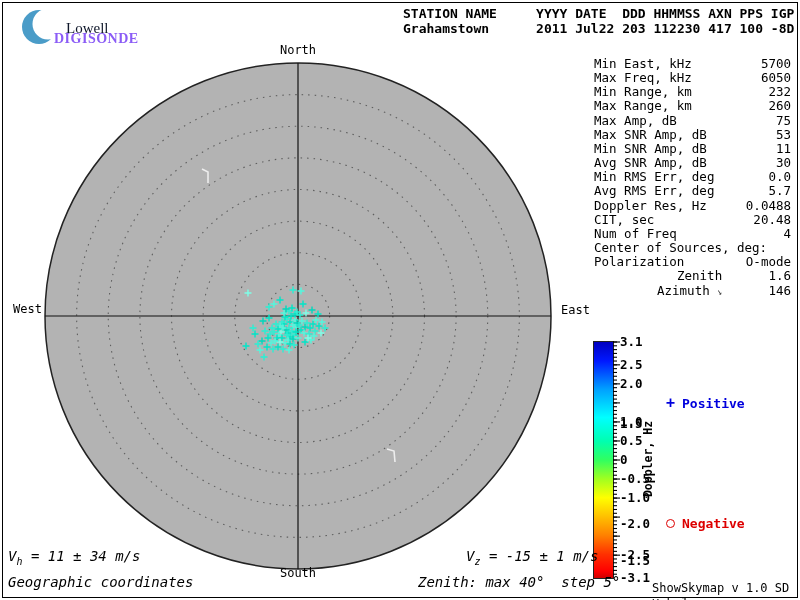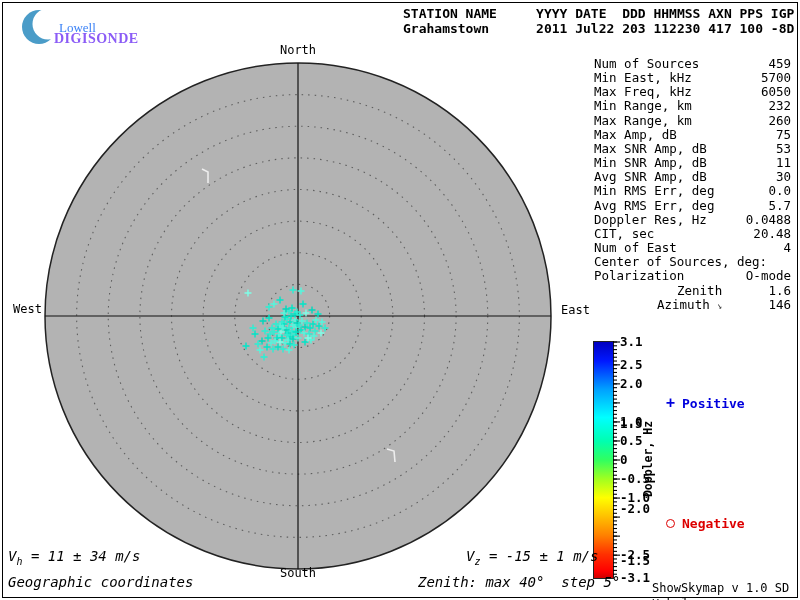--- a/index.html
+++ b/index.html
@@ -2,22 +2,22 @@
 <html><head>
 <meta charset="utf-8">
 <style>
   html,body{margin:0;padding:0;background:#fff;}
   #app{position:relative;width:800px;height:600px;background:#fff;overflow:hidden;
        font-family:"DejaVu Sans Mono","Liberation Mono",monospace;color:#000;}
   .frame{position:absolute;inset:2px;border:1px solid #000;pointer-events:none;}
   
   .logo{position:absolute;left:18px;top:4px;width:150px;height:42px;}
   .logo svg{position:absolute;left:0;top:2px;}
-  .logo .lowell{position:absolute;left:41px;top:16px;font-family:"Liberation Serif",serif;
-      font-size:13px;color:#3b82f6;}
+  .logo .lowell{position:absolute;left:48px;top:16px;font-family:"Liberation Serif",serif;
+      font-size:15px;color:#0f172a;}
   .logo .digisonde{position:absolute;left:36px;top:27px;font-family:"Liberation Serif",serif;
       font-size:14px;font-weight:bold;color:#8b5cf6;letter-spacing:.5px;}
   
   .hdr{position:absolute;left:403px;top:6px;font-size:13px;font-weight:bold;
        line-height:15px;white-space:pre;margin:0;}
   
   .compass{position:absolute;font-size:12px;font-weight:normal;}
   
   .stats{position:absolute;left:594px;top:57px;width:197px;font-size:12.5px;line-height:14.15px;}
   .stats .row{display:flex;justify-content:space-between;white-space:pre;}
@@ -162,34 +162,33 @@
       <path d="M 242.5 346 H 249.5 M 246 342.5 V 349.5" stroke="#00e6c8" stroke-width="1.4" fill="none"></path>
       <path d="M 260.5 357 H 267.5 M 264 353.5 V 360.5" stroke="#2af0d4" stroke-width="1.4" fill="none"></path>
     </svg>
 
   <div class="compass" style="left:298px;top:43px;transform:translateX(-50%);position:absolute;">North</div>
   <div class="compass" style="left:298px;top:566px;transform:translateX(-50%);position:absolute;">South</div>
   <div class="compass" style="left:42px;top:302px;transform:translateX(-100%);position:absolute;">West</div>
   <div class="compass" style="left:561px;top:303px;position:absolute;">East</div>
 
   <div class="stats" id="stats-panel">
-      <div class="row"><span class="lbl">Num of Sources</span><span>459</span></div>
       <div class="row"><span class="lbl">Min East, kHz</span><span>5700</span></div>
       <div class="row"><span class="lbl">Max Freq, kHz</span><span>6050</span></div>
       <div class="row"><span class="lbl">Min Range, km</span><span>232</span></div>
       <div class="row"><span class="lbl">Max Range, km</span><span>260</span></div>
       <div class="row"><span class="lbl">Max Amp, dB</span><span>75</span></div>
       <div class="row"><span class="lbl">Max SNR Amp, dB</span><span>53</span></div>
       <div class="row"><span class="lbl">Min SNR Amp, dB</span><span>11</span></div>
       <div class="row"><span class="lbl">Avg SNR Amp, dB</span><span>30</span></div>
       <div class="row"><span class="lbl">Min RMS Err, deg</span><span>0.0</span></div>
       <div class="row"><span class="lbl">Avg RMS Err, deg</span><span>5.7</span></div>
       <div class="row"><span class="lbl">Doppler Res, Hz</span><span>0.0488</span></div>
       <div class="row"><span class="lbl">CIT, sec</span><span>20.48</span></div>
-      <div class="row"><span class="lbl">Num of East</span><span>4</span></div>
+      <div class="row"><span class="lbl">Num of Freq</span><span>4</span></div>
       <div class="row"><span class="lbl">Center of Sources, deg:</span><span></span></div>
       <div class="row"><span class="lbl">Polarization</span><span>O-mode</span></div>
       <div class="row"><span class="lbl" style="padding-left: 83px;">Zenith</span><span>1.6</span></div>
       <div class="row"><span class="lbl" style="padding-left: 63px;">Azimuth <span class="arrow" style="transform: rotate(146deg);">↑</span></span><span>146</span></div>
     </div>
 
   <div class="cbar" id="colorbar" style="background: linear-gradient(rgb(0, 0, 192) 0%, rgb(0, 24, 255) 8%, rgb(0, 160, 255) 20%, rgb(0, 255, 255) 32%, rgb(0, 255, 176) 42%, rgb(48, 255, 96) 50%, rgb(160, 255, 32) 58%, rgb(255, 255, 0) 66%, rgb(255, 192, 0) 74%, rgb(255, 128, 0) 82%, rgb(255, 48, 0) 90%, rgb(255, 0, 0) 97%, rgb(208, 0, 0) 100%);"></div>
   <svg class="cbar-ticks" id="cbar-tick-svg" width="12" height="238">
       <line x1="0" x2="4" y1="237" y2="237" stroke="#000" stroke-width="1.1"></line>
       <line x1="0" x2="4" y1="233.19354838709674" y2="233.19354838709674" stroke="#000" stroke-width="1.1"></line>
@@ -272,21 +271,21 @@
       <div class="cbar-label" style="top: 341px;">3.1</div>
       <div class="cbar-label" style="top: 363.839px;">2.5</div>
       <div class="cbar-label" style="top: 382.871px;">2.0</div>
       <div class="cbar-label" style="top: 423px;">1.5</div>
       <div class="cbar-label" style="top: 420.935px;">1.0</div>
       <div class="cbar-label" style="top: 439.968px;">0.5</div>
       <div class="cbar-label" style="top: 459px;">0</div>
       <div class="cbar-label" style="top: 478.032px;">-0.5</div>
       <div class="cbar-label" style="top: 497.065px;">-1.0</div>
       <div class="cbar-label" style="top: 516.097px; margin-top: 44px;">-1.5</div>
-      <div class="cbar-label" style="top: 508px; text-align: center;">-2.0</div>
+      <div class="cbar-label" style="top: 523px; text-align: center;">-2.0</div>
       <div class="cbar-label" style="top: 554.161px;">-2.5</div>
       <div class="cbar-label" style="top: 577px;">-3.1</div>
     </div>
   <div class="doppler-title">Doppler, Hz</div>
 
   <div class="legend pos">
     <span class="plus-glyph">+</span>
     <span>Positive</span>
   </div>
   <div class="legend neg">

